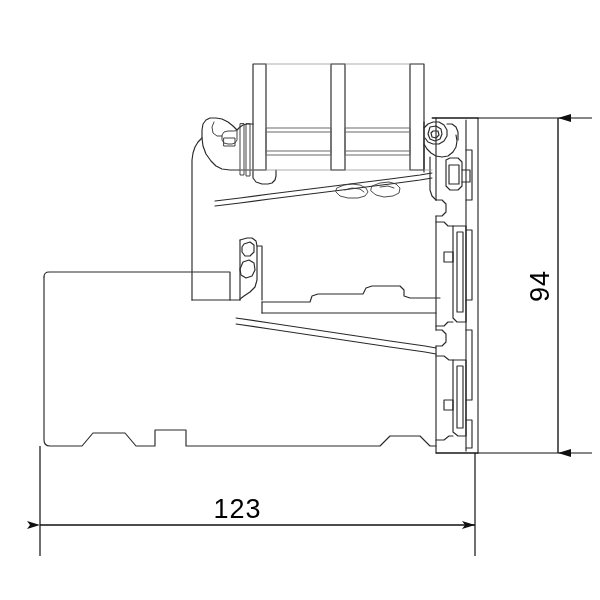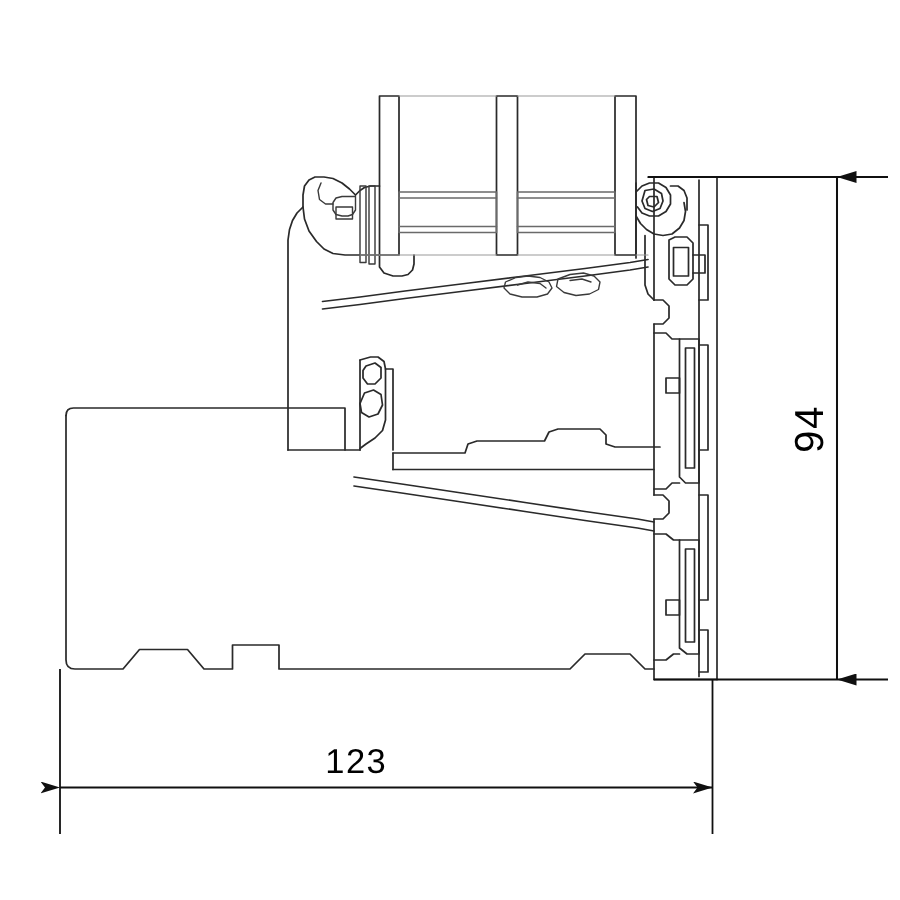--- a/index.html
+++ b/index.html
@@ -31,21 +31,21 @@
     font-family: "Liberation Sans", sans-serif;
     color: #000000;
     white-space: nowrap;
     user-select: none;
   }
   #label-width {
     left: 0;
     top: 494px;
     width: 475px;
     text-align: center;
-    font-size: 23px;
+    font-size: 27px;
     letter-spacing: 1px;
   }
   #label-height-wrap {
     position: absolute;
     left: 522px;
     top: 118px;
     width: 36px;
     height: 335px;
   }
   #label-height-inner {

